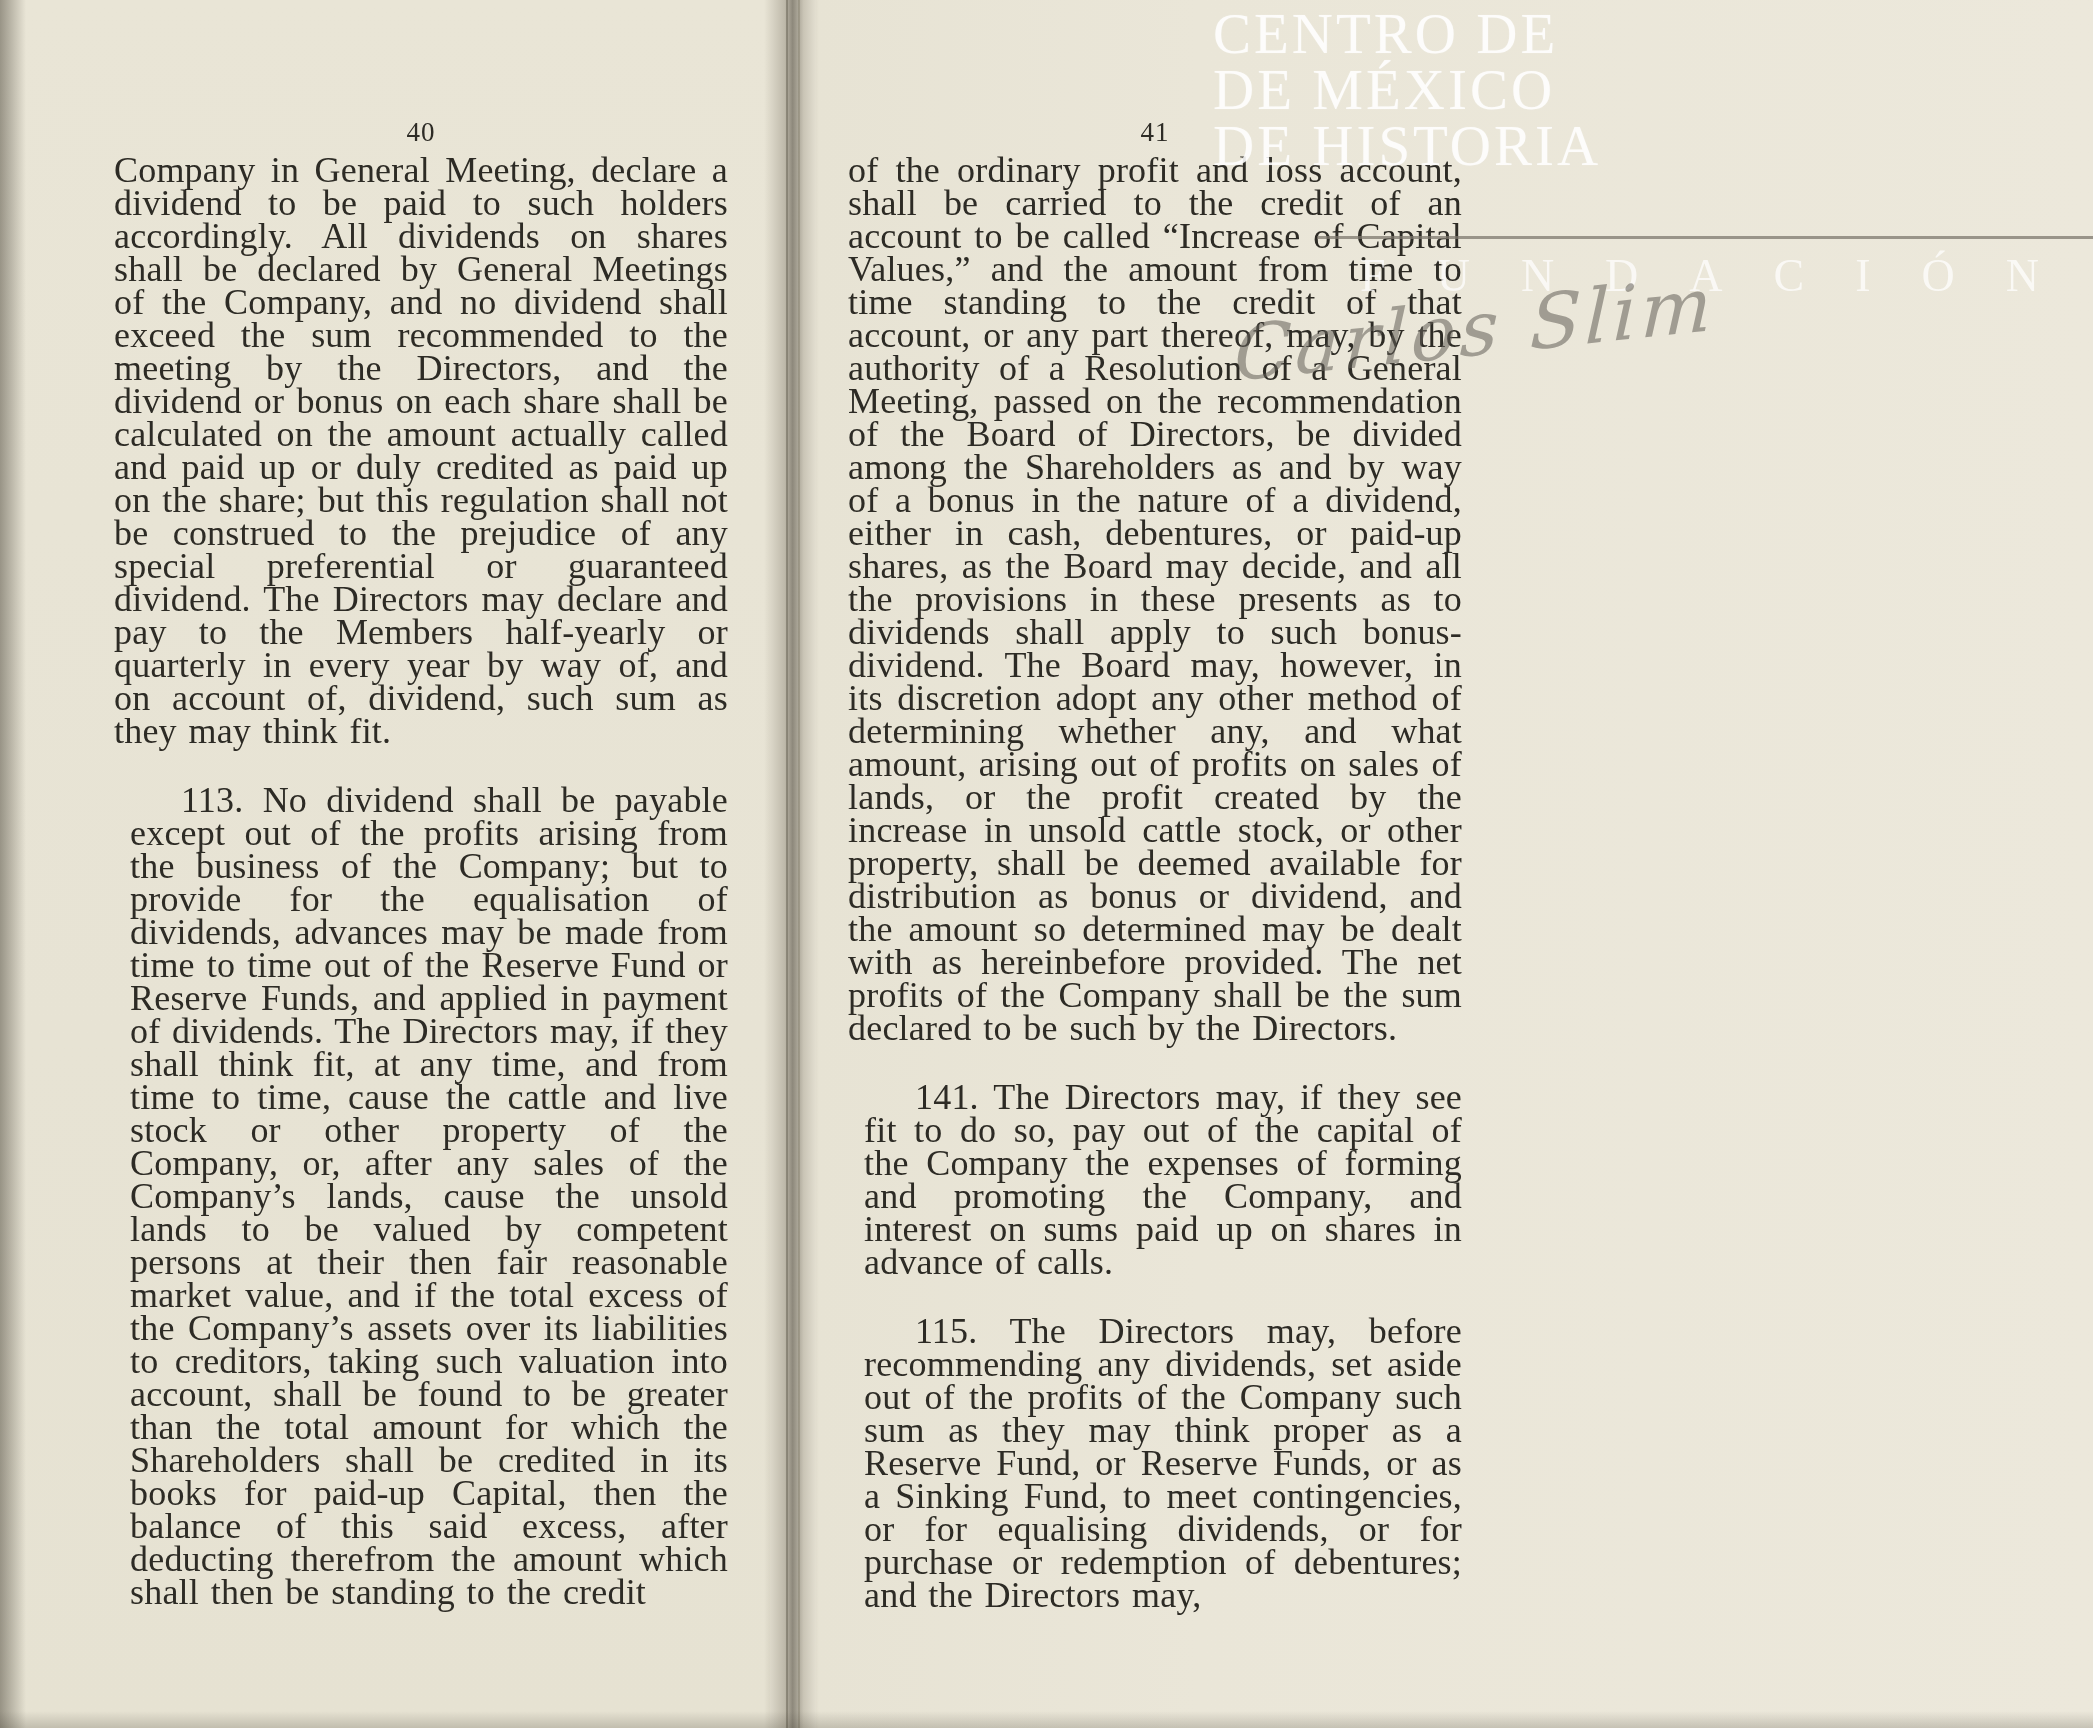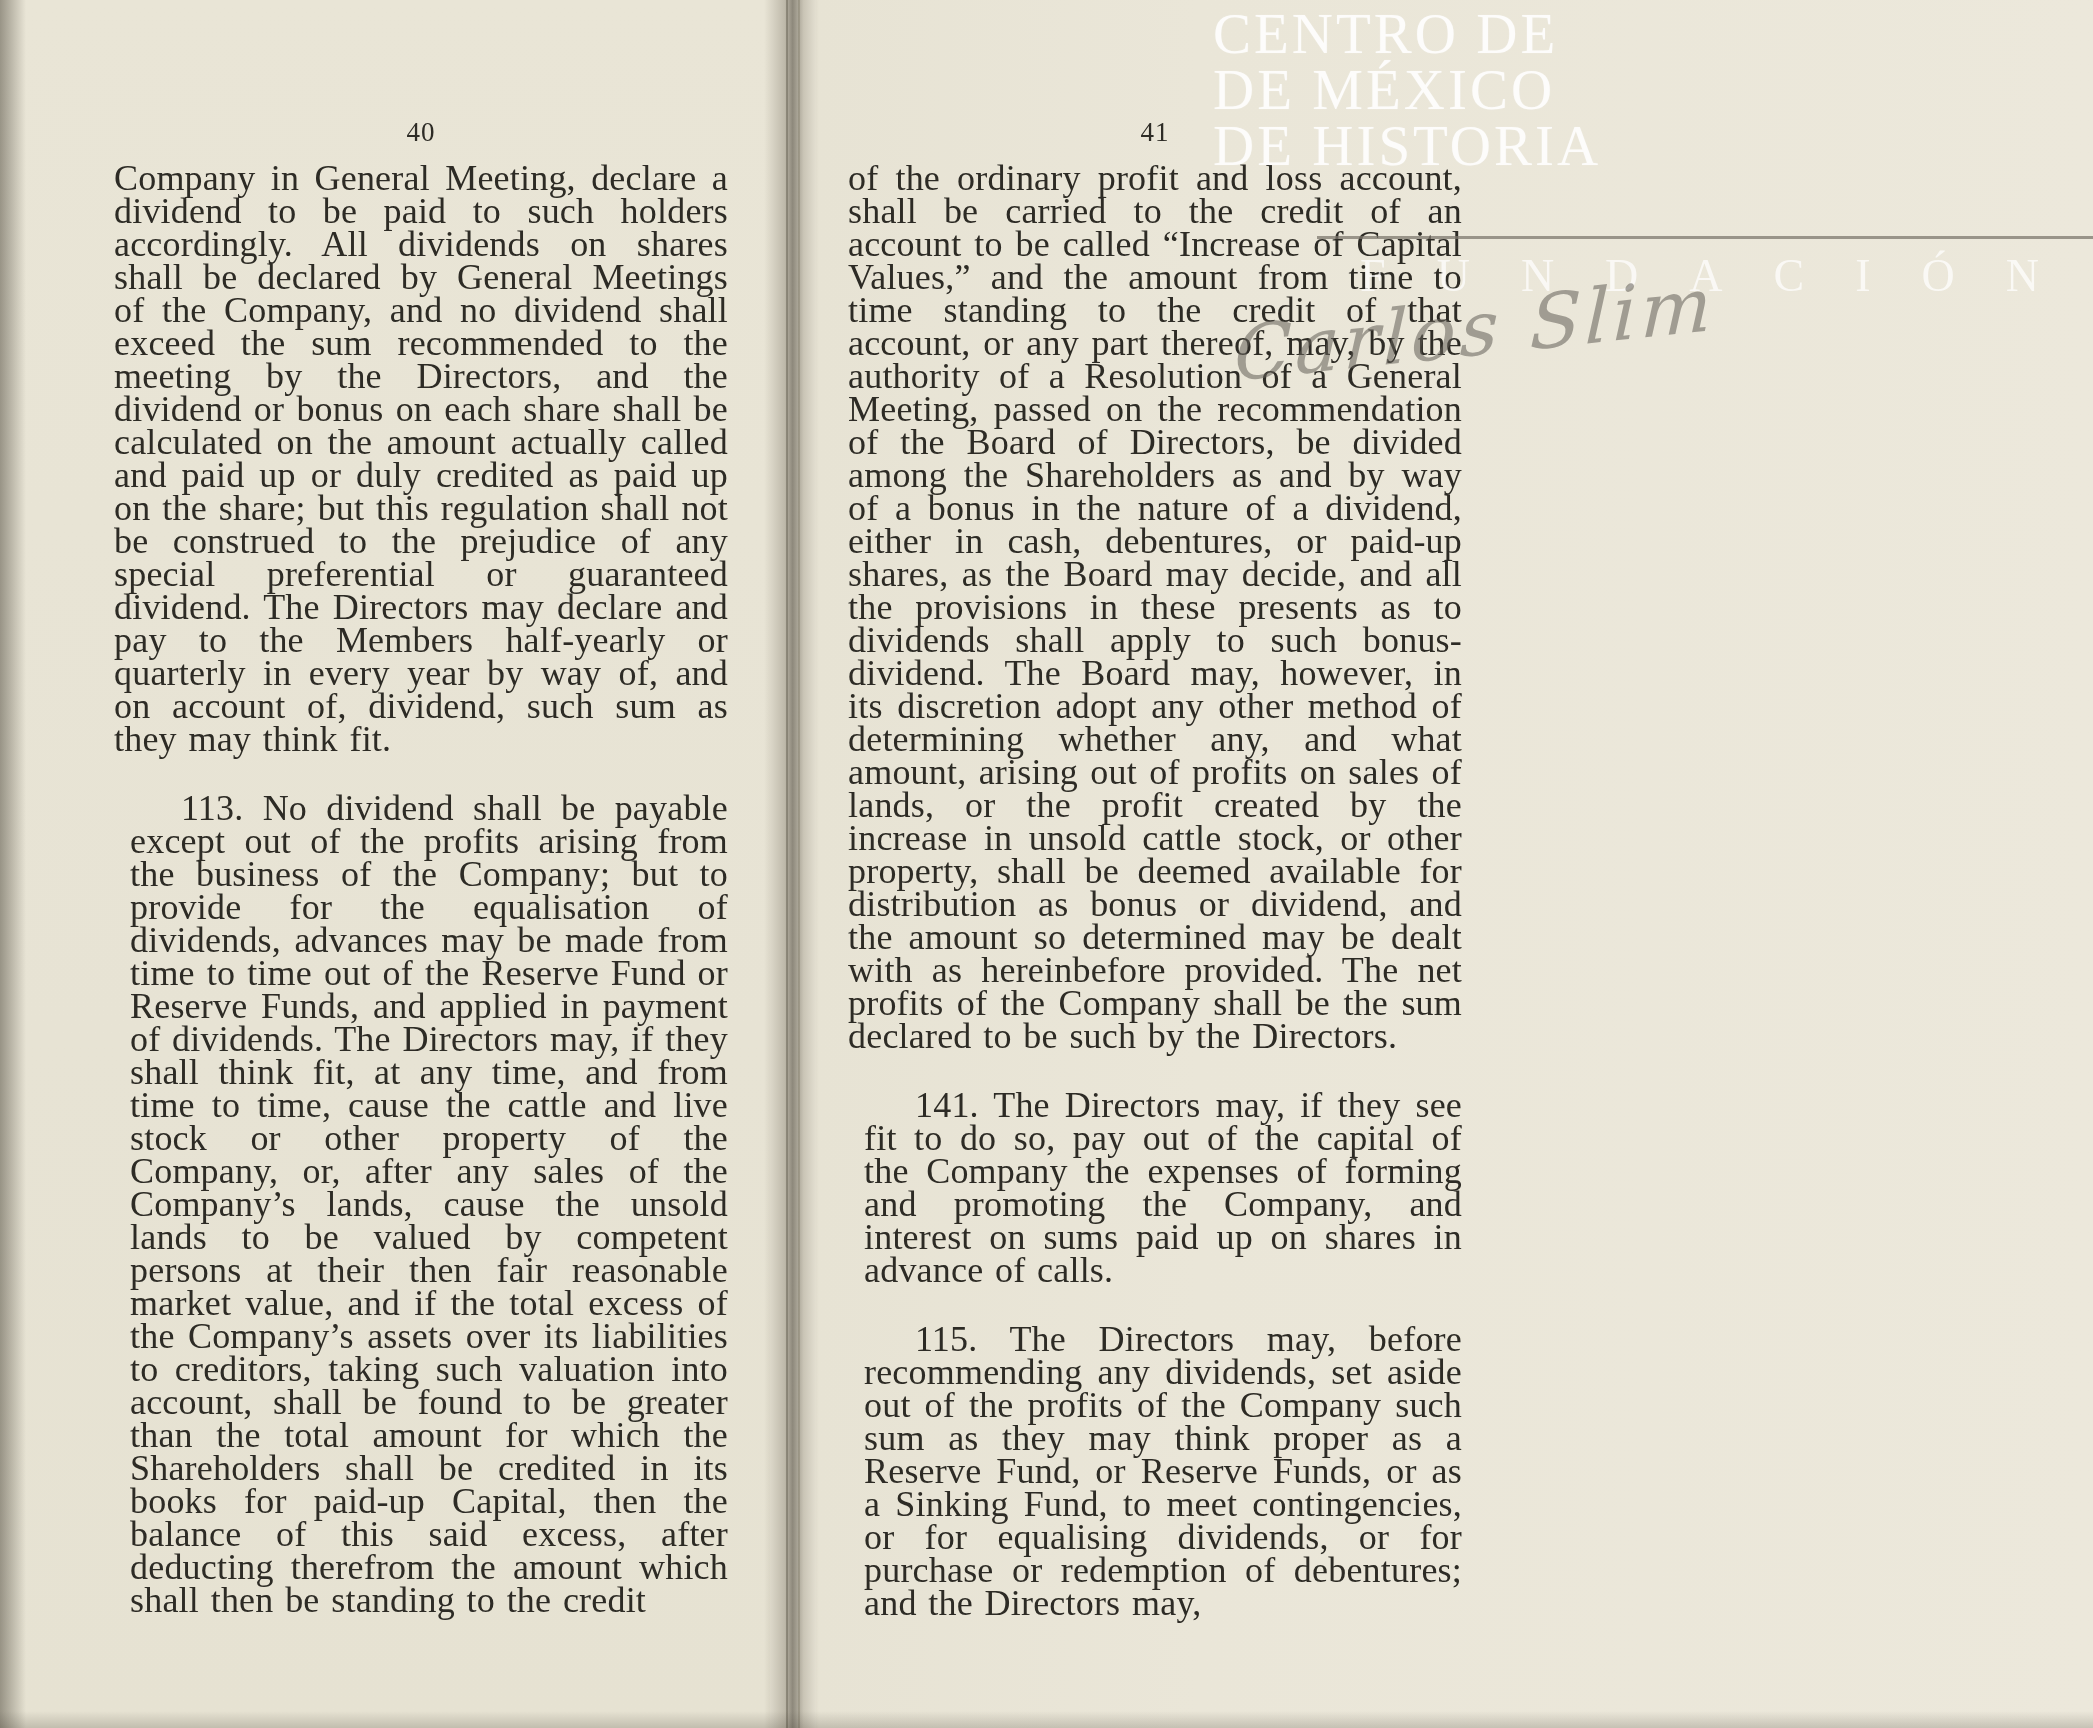--- a/index.html
+++ b/index.html
@@ -57,21 +57,21 @@
   .fold-line.b { left: 34px; background: rgba(110,102,84,0.30); }
 
   .page-inner-left  { padding: 117px 0 0 114px; width: 728px; }
   .page-inner-right { padding: 117px 0 0 32px;  width: 645px; }
 
   .page-number {
     width: 614px;
     text-align: center;
     font-size: 27px;
     letter-spacing: 1px;
-    margin-bottom: 14px;
+    margin-bottom: 6px;
     color: #2e2c26;
   }
 
   .body-col { width: 614px; }
   .para {
     font-size: 36px;
     line-height: 33px;
     text-align: justify;
     letter-spacing: 0.2px;
     word-spacing: 2.5px;

